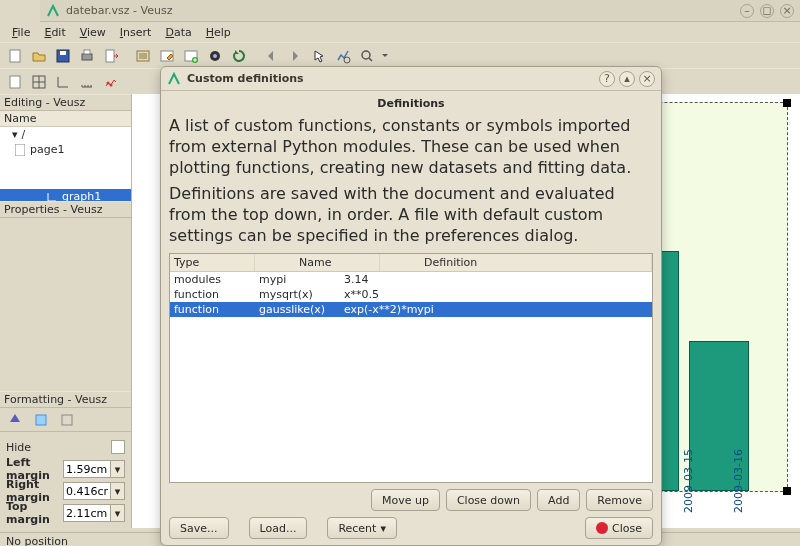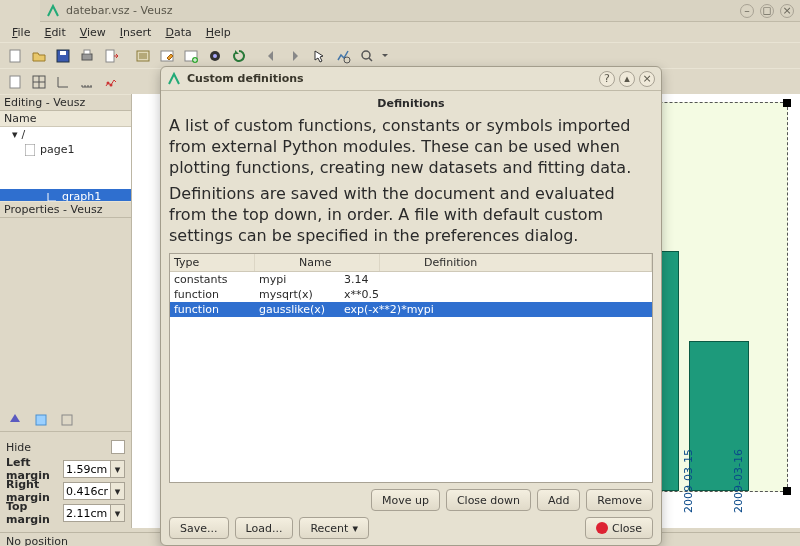--- a/index.html
+++ b/index.html
@@ -25,21 +25,21 @@
   
   .main { position:absolute; top:94px; left:0; right:0; bottom:18px; display:flex; }
   .left-panel { width:132px; display:flex; flex-direction:column; border-right:1px solid #bcb6a4; }
   .canvas { flex:1; background:#fff; position:relative; overflow:hidden; }
   .statusbar { position:absolute; bottom:0; left:0; right:0; height:14px; padding:2px 6px; background:#ded8c7; border-top:1px solid #bcb6a4; }
 
   .pane-title { height:17px; padding:1px 4px; background:#ded8c7; border-top:1px solid #e9e4d4; border-bottom:1px solid #c0baa8; font-size:11px; }
   .tree-area { background:#fff; flex:0 0 90px; overflow:auto; }
   .tree-header { background:#ece7d7; padding:1px 4px; border-bottom:1px solid #cfc9b8; }
   .tree-row { padding:1px 4px 1px 12px; display:flex; align-items:center; gap:4px; }
-  .tree-row.indent1 { padding-left:24px; }
+  .tree-row.indent1 { padding-left:14px; }
   .tree-row.indent2 { padding-left:46px;margin-top:32px; }
   .tree-row.sel { background:#2f6fcf; color:#fff; }
   .tree-icon { width:12px;height:12px;display:inline-flex;align-items:center;justify-content:center; }
 
   .props-area { flex:1; }
   .format-toolbar { height:24px; display:flex; align-items:center; gap:4px; padding:0 4px; border-bottom:1px solid #c0baa8;}
   .format-body { padding:4px 6px; }
   .form-row { display:flex; align-items:center; justify-content:space-between; height:22px; }
   .form-row label { }
   .combo { display:flex; align-items:center; }
@@ -68,21 +68,21 @@
   .dlg-thead div { padding:2px 4px; border-right:1px solid #dcd6c5; }
   .th-type{width:85px}.th-name{width:85px}.th-def{flex:1}
   .dlg-tr { display:flex; }
   .dlg-tr div { padding:1px 4px; }
   .dlg-tr.sel { background:#2f6fcf; color:#fff; }
   .td-type{width:85px}.td-name{width:85px}.td-def{flex:1}
   .dlg-btnrow { display:flex; justify-content:flex-end; gap:6px; }
   .dlg-btnrow.between { justify-content:space-between; }
   .btn { height:22px; padding:0 10px; border:1px solid #a8a294; border-radius:4px; background:linear-gradient(#f4efe0,#e0dac9); display:flex;align-items:center;gap:4px; }
   .btn .red { width:12px;height:12px;border-radius:6px;background:#d23; }
-  .group-left { display:flex; gap:6px; }
+  .group-left { display:flex; gap:20px; }
 
   svg { display:block; }
 </style>
 </head>
 <body>
 
 <div class="titlebar">
   <span class="app-icon">
     <svg width="14" height="14">
         <path d="M2 12 L7 2 L12 12" stroke="#2a7" fill="none" stroke-width="2"></path>
@@ -257,20 +257,21 @@
           </span>
         <span>graph1</span>
       </div>
       <div class="tree-row indent2">
         <span class="tree-icon" style="color:#c04080;font-style:italic;font-weight:bold">ab</span>
         <span>label1</span>
       </div>
     </div>
     <div class="pane-title">Properties - Veusz</div>
     <div class="props-area"></div>
+    <div class="pane-title">Formatting - Veusz</div>
     <div class="format-toolbar">
       <span class="tb-btn">
           <svg width="14" height="14">
             <path d="M7 1l5 8H2z" fill="#5a5ac0"></path>
           </svg>
         </span>
       <span class="tb-btn">
           <svg width="14" height="14">
             <rect x="2" y="2" width="10" height="10" fill="#9ad0ff" stroke="#4a90d0"></rect>
           </svg>
@@ -355,21 +356,21 @@
     <div class="dlg-text">A list of custom functions, constants or symbols imported from external Python modules. These can be used when plotting functions, creating new datasets and fitting data.</div>
     <div class="dlg-text">Definitions are saved with the document and  evaluated from the top down, in order. A file with default custom settings can be specified in the preferences dialog.</div>
     <div class="dlg-table">
       <div class="dlg-thead">
         <div class="th-type">Type</div>
         <div class="th-name">Name</div>
         <div class="th-def">Definition</div>
       </div>
       <div id="dlg-rows">
           <div class="dlg-tr">
-            <div class="td-type">constants</div>
+            <div class="td-type">modules</div>
             <div class="td-name">mypi</div>
             <div class="td-def">3.14</div>
           </div>
           <div class="dlg-tr">
             <div class="td-type">function</div>
             <div class="td-name">mysqrt(x)</div>
             <div class="td-def">x**0.5</div>
           </div>
           <div class="dlg-tr sel">
             <div class="td-type">function</div>

